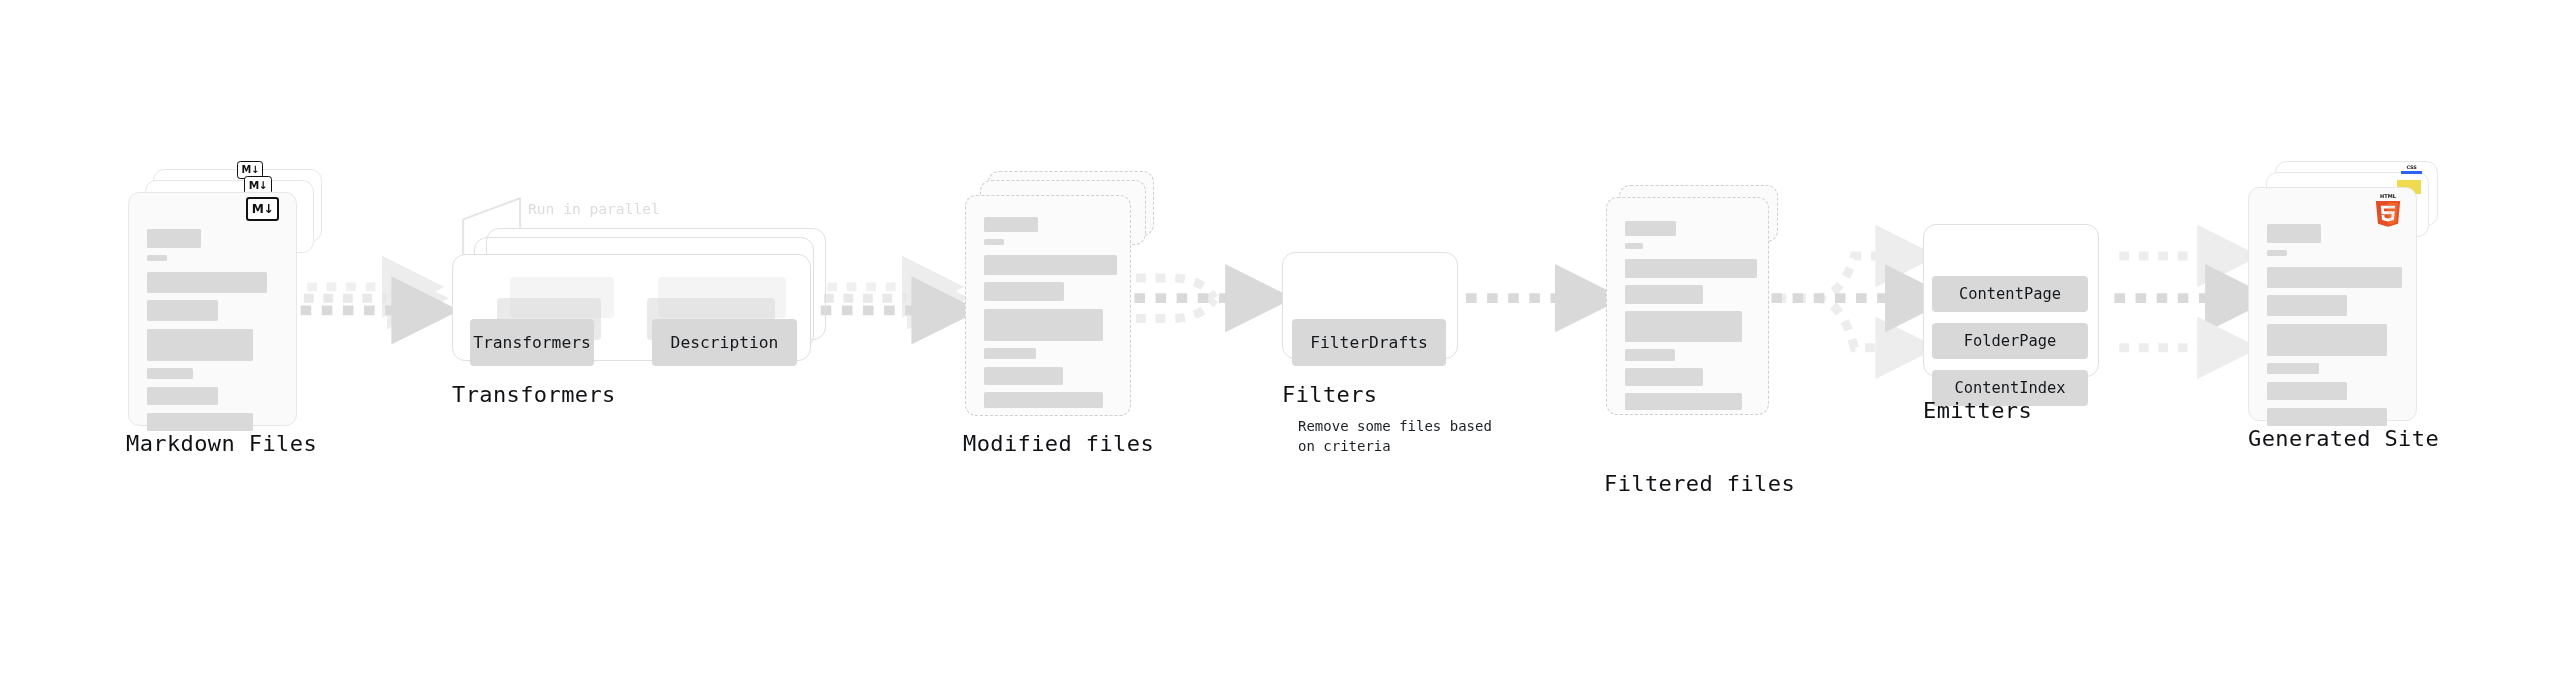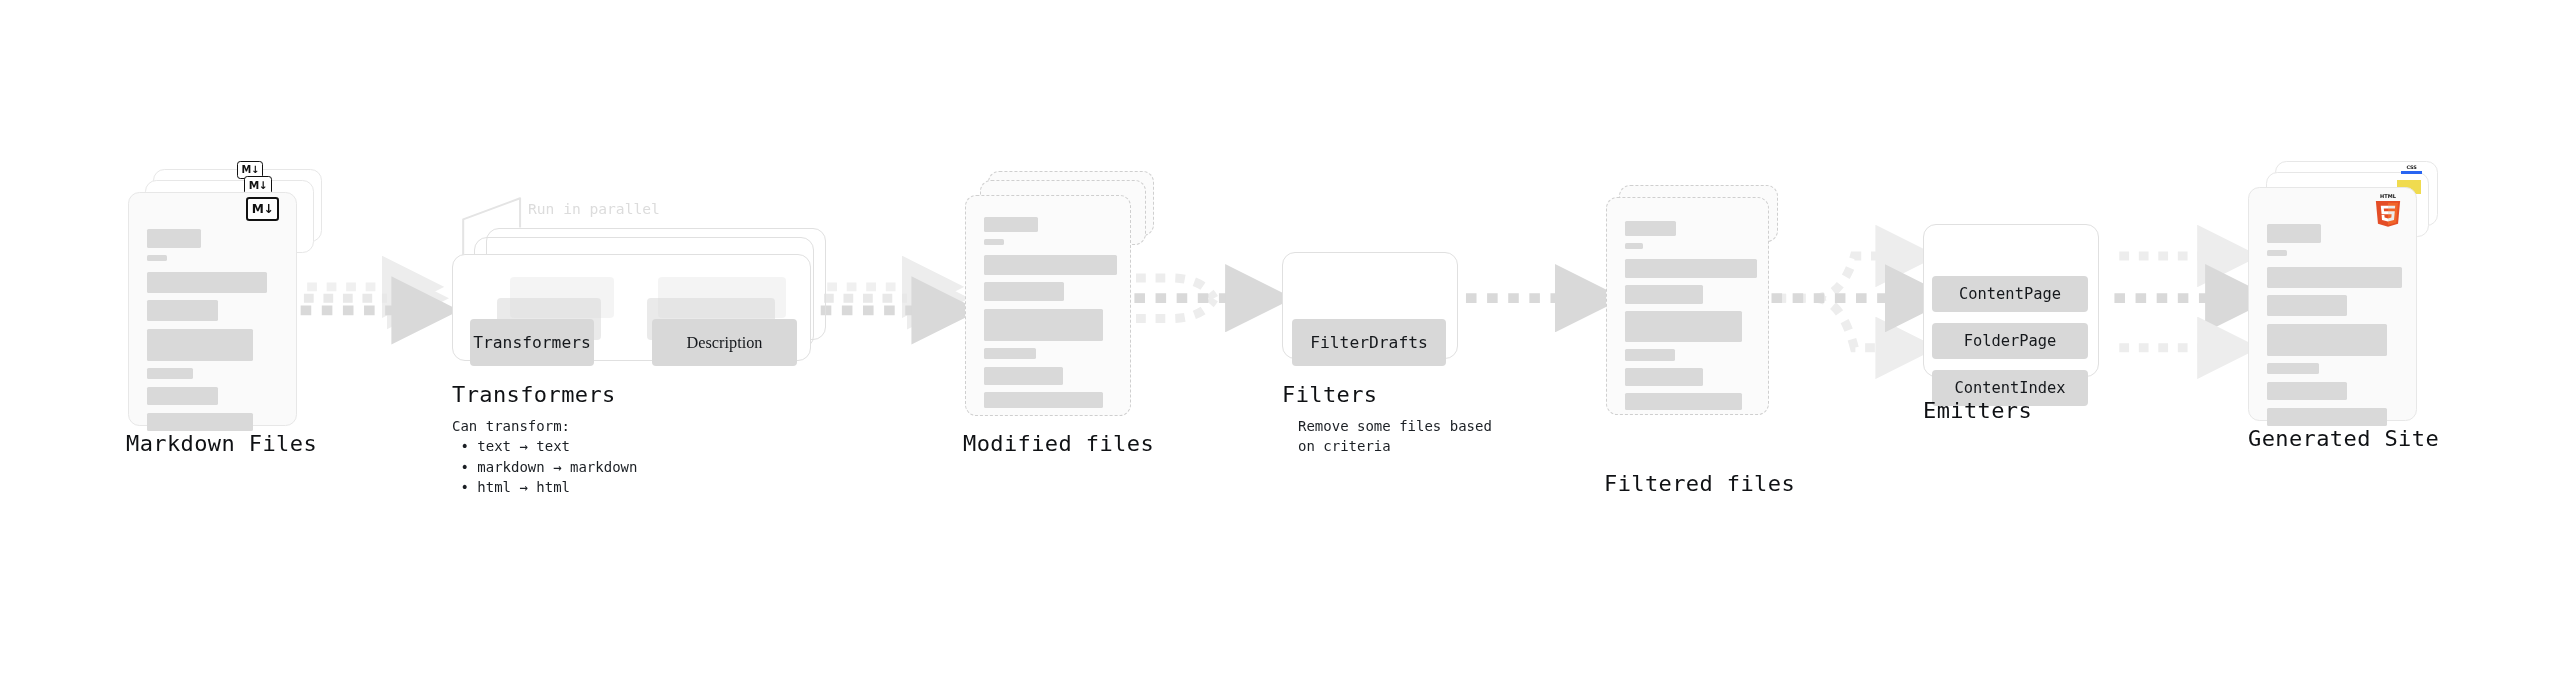--- a/index.html
+++ b/index.html
@@ -195,28 +195,24 @@
     <div class="groupbox" style="left:474px;top:237px;width:340px;height:112px;"></div>
     <div class="groupbox solidbg" style="left:452px;top:254px;width:359px;height:107px;"></div>
 
     <div class="pill faded2" style="left:510px;top:237px;width:104px;height:41px;"></div>
     <div class="pill faded2" style="left:658px;top:237px;width:128px;height:41px;"></div>
 
     <div class="pill faded1" style="left:497px;top:258px;width:104px;height:42px;"></div>
     <div class="pill faded1" style="left:647px;top:258px;width:128px;height:42px;"></div>
 
     <div class="pill" style="left:470px;top:279px;width:124px;height:47px;">Transformers</div>
-    <div class="pill" style="left:652px;top:279px;width:145px;height:47px;font-family:Liberation Serif, serif;">Description</div>
+    <div class="pill" style="left:652px;top:279px;width:145px;height:47px;">Description</div>
   </div>
   <div class="parallel-label" style="left:528px;top:200px;">Run in parallel</div>
   <div class="title" style="left:452px;top:382px;">Transformers</div>
-  <div class="subtitle" style="left:452px;top:416px;">Can transform:
- • text → text
- • markdown → markdown
- • html → html</div>
 
   <div class="docstack">
     <div class="doc dashed" style="left:988px;top:171px;width:166px;height:65px;"></div>
     <div class="doc dashed" style="left:980px;top:180px;width:166px;height:65px;"></div>
     <div class="doc dashed" style="left:965px;top:195px;width:166px;height:221px;">
       <div class="lines" style="top:21px;">
         <div class="ln" style="width:54px;height:14.6px;"></div>
         <div class="ln" style="width:19.5px;height:6.5px;margin-bottom:9.8px;"></div>
         <div class="ln" style="width:133px;height:19.5px;"></div>
         <div class="ln" style="width:80px;height:19.5px;"></div>

